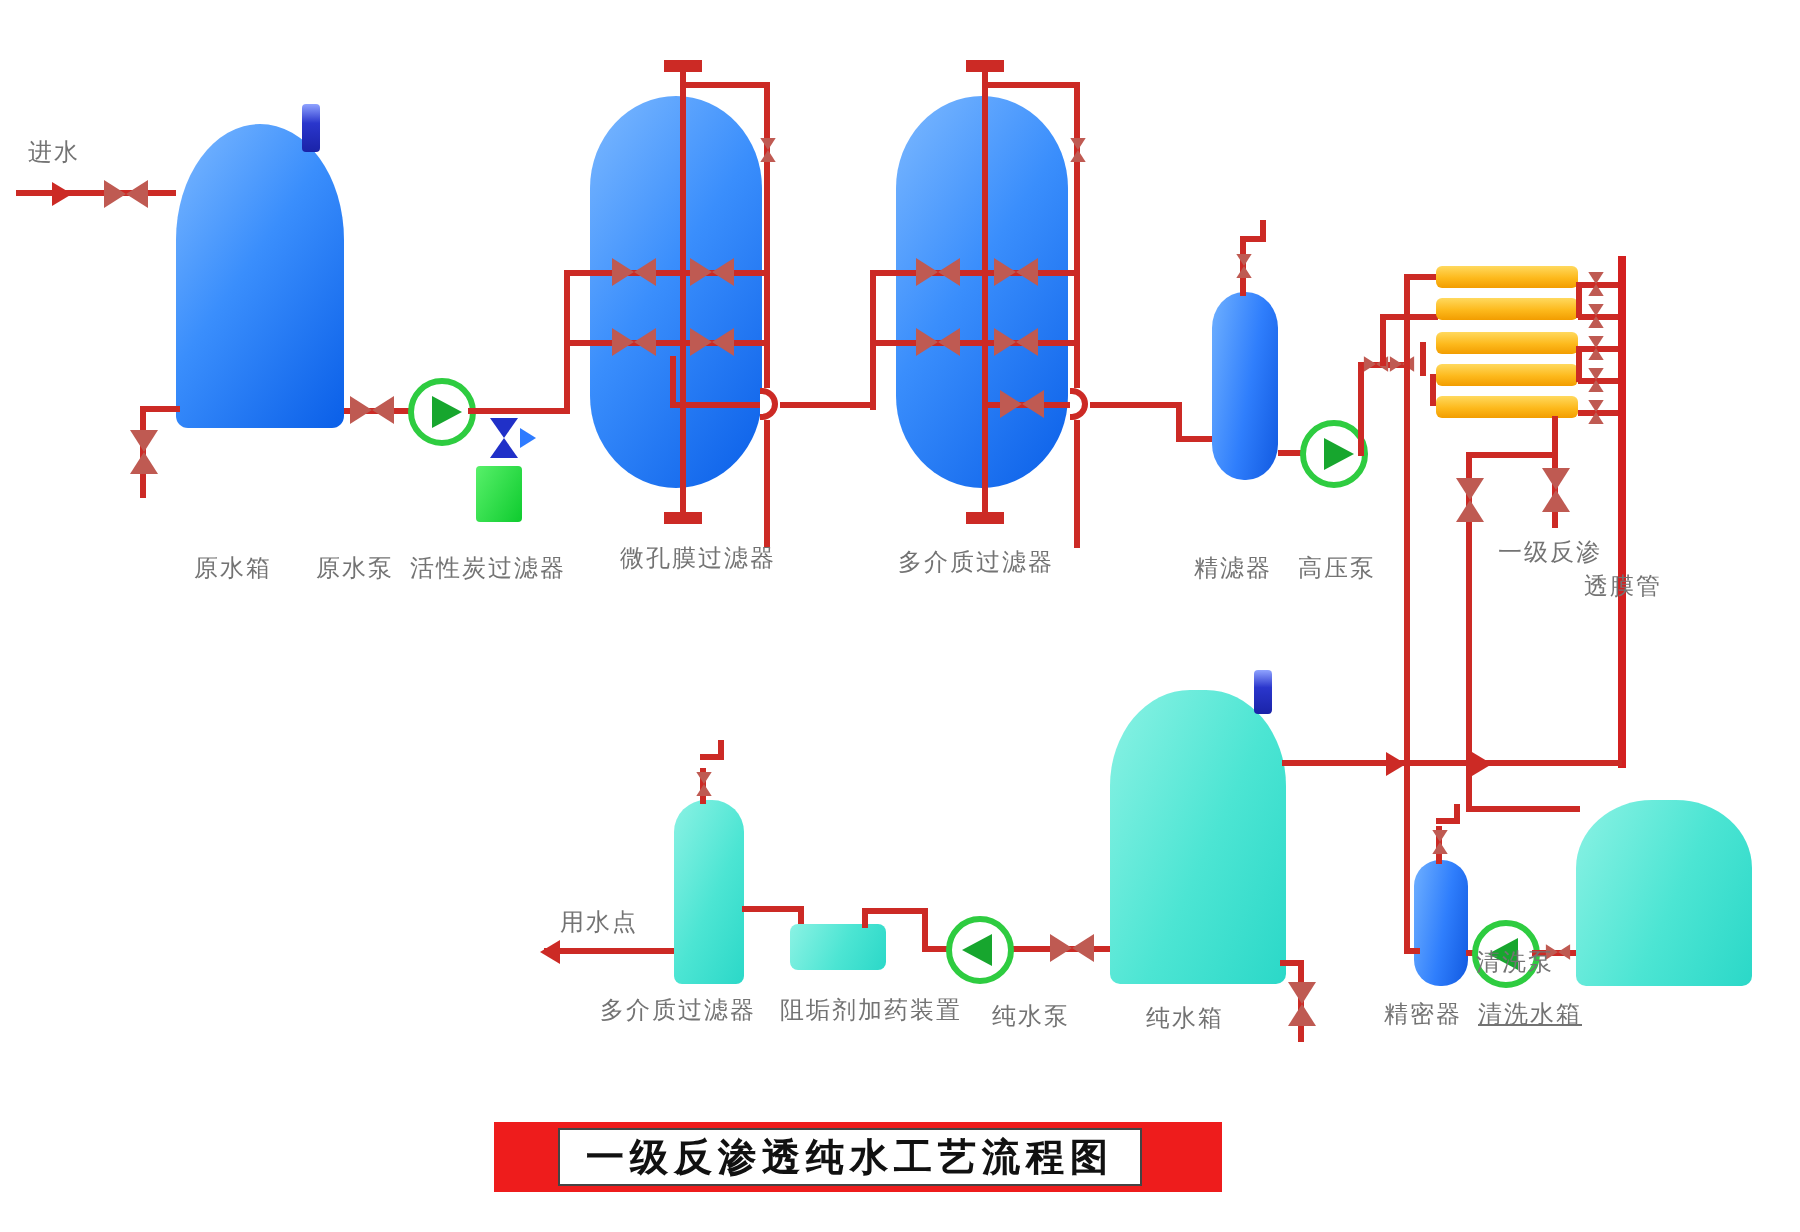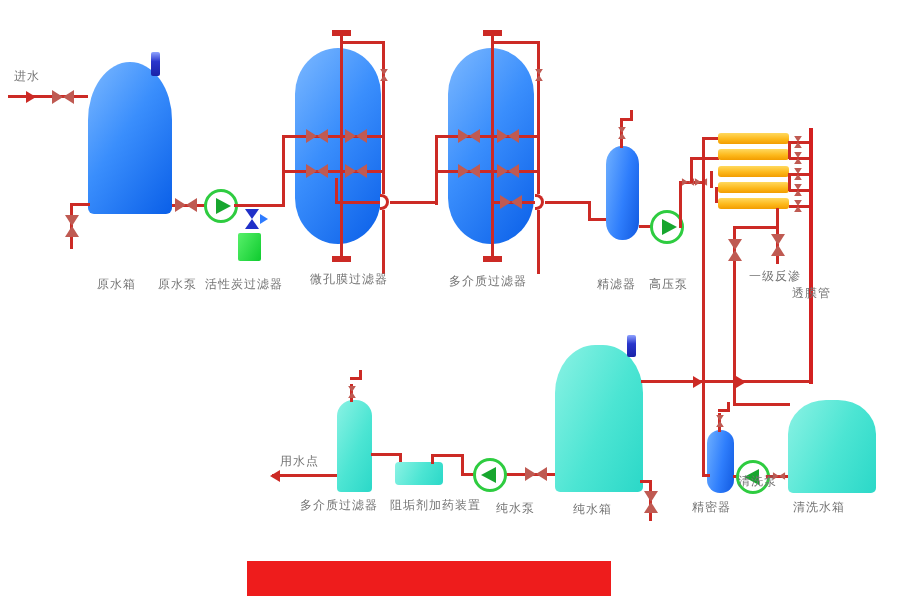--- a/index.html
+++ b/index.html
@@ -227,17 +227,18 @@
   <div class="lbl" style="left:597px;top:276px;">精滤器</div>
   <div class="lbl" style="left:649px;top:276px;">高压泵</div>
   <div class="lbl" style="left:749px;top:268px;">一级反渗</div>
   <div class="lbl" style="left:792px;top:285px;">透膜管</div>
   <div class="lbl" style="left:300px;top:497px;">多介质过滤器</div>
   <div class="lbl" style="left:390px;top:497px;">阻垢剂加药装置</div>
   <div class="lbl" style="left:496px;top:500px;">纯水泵</div>
   <div class="lbl" style="left:573px;top:501px;">纯水箱</div>
   <div class="lbl" style="left:692px;top:499px;">精密器</div>
   <div class="lbl" style="left:738px;top:473px;">清洗泵</div>
-  <div class="lbl" style="left:793px;top:499px;">清洗水箱</div>
+  <div class="lbl" style="left:739px;top:499px;text-decoration:underline;">清洗水箱</div>
 
   <div class="title-band" style="left:247px;top:561px;width:364px;height:35px;"></div>
+  <div class="title-inner" style="left:279px;top:564px;width:290px;height:27px;">一级反渗透纯水工艺流程图</div>
 
 </div>
 
 </body></html>

